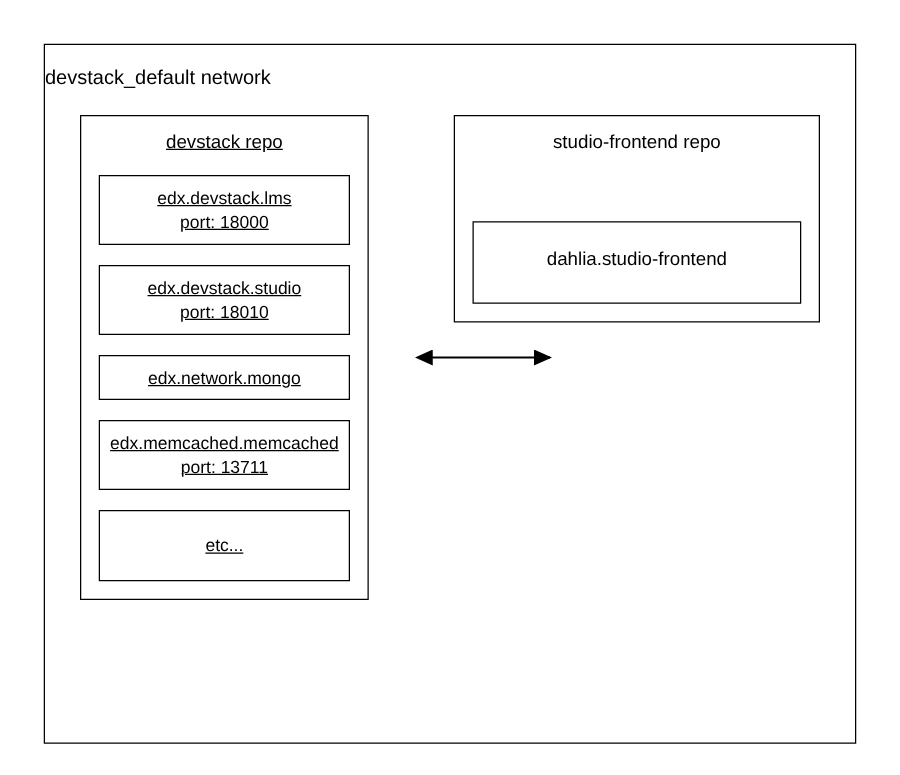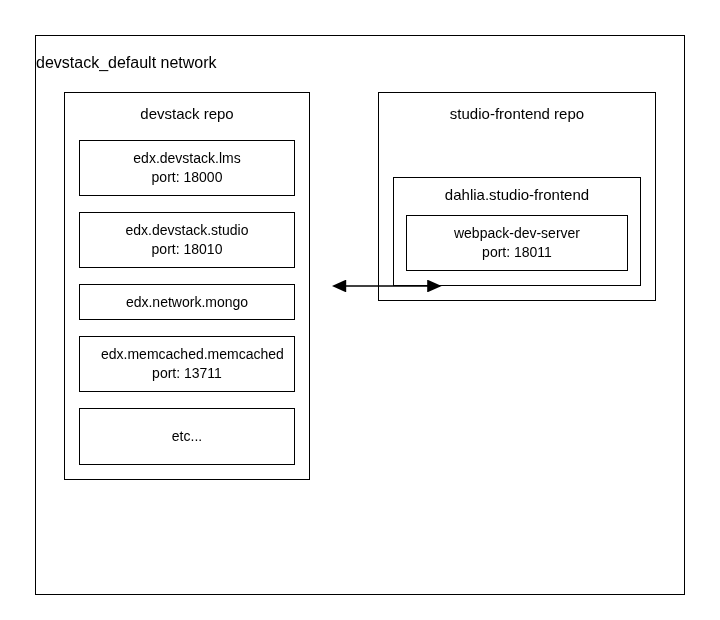--- a/index.html
+++ b/index.html
@@ -32,44 +32,45 @@
       gap: 68px;
       align-items: flex-start;
     }
     .repo-box {
       border: 1.5px solid #000;
       padding-top: 12px;
       padding-bottom: 14px;
     }
     .repo-left {
       width: 246px;
+      text-decoration: underline;
     }
     .repo-right {
       width: 312px;
     }
     .repo-title {
       text-align: center;
       font-size: 15px;
       margin-bottom: 18px;
     }
     .service-box {
       border: 1.5px solid #000;
       margin: 0 14px 16px 14px;
-      padding: 8px 21px;
+      padding: 8px 6px;
       text-align: center;
       line-height: 1.35;
     }
     .service-box:last-child { margin-bottom: 0; margin-top: 16px; }
     .service-box.etc {
       padding: 18px 6px;
     }
     .dahlia-box {
       border: 1.5px solid #000;
       margin: 55px 14px 0 14px;
-      padding-top: 8px;
+      padding-top: 21px;
       padding-bottom: 14px;
     }
     .dahlia-title {
       text-align: center;
       font-size: 15px;
       margin-bottom: 12px;
     }
     .inner-service {
       border: 1.5px solid #000;
       margin: 0 12px;
@@ -122,24 +123,20 @@
       <div class="service-box etc">
         <div>etc...</div>
       </div>
     </div>
 
     <div class="repo-box repo-right">
       <div class="repo-title">studio-frontend repo</div>
       <div class="frontend-spacer"></div>
       <div class="dahlia-box">
         <div class="dahlia-title">dahlia.studio-frontend</div>
-        <div class="inner-service">
-          <div>webpack-dev-server</div>
-          <div>port: 18011</div>
-        </div>
       </div>
     </div>
 
   </div>
 
   <svg class="arrow-svg" viewBox="0 0 117 22">
     <defs>
       <marker id="ahL" markerWidth="10" markerHeight="8" refX="2" refY="4" orient="auto">
         <path d="M9,0 L0,4 L9,8 Z" fill="#000"></path>
       </marker>

